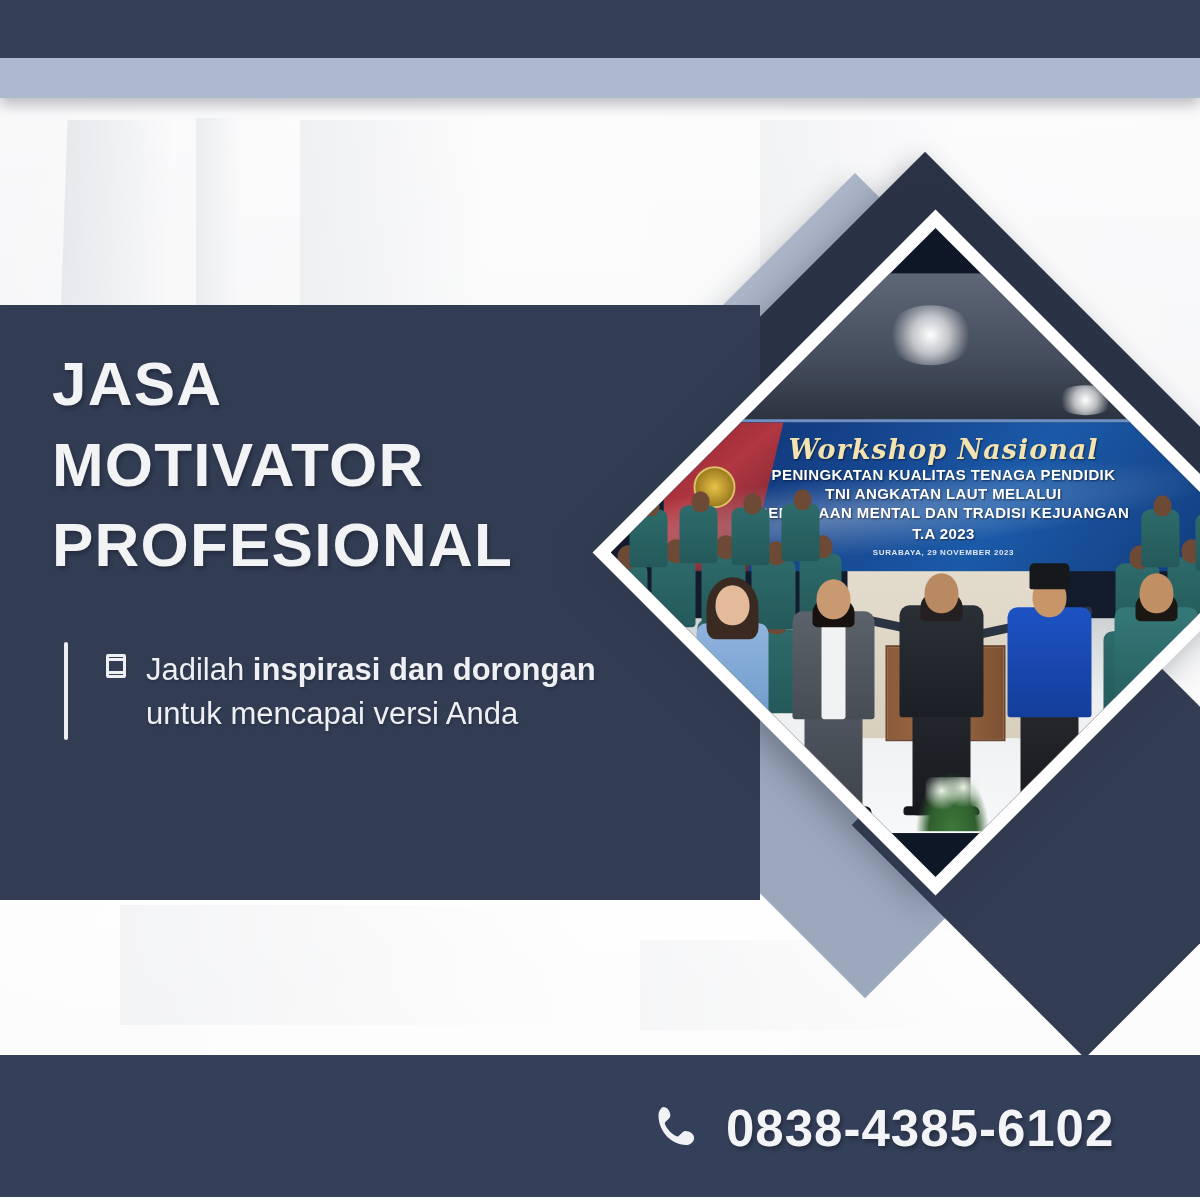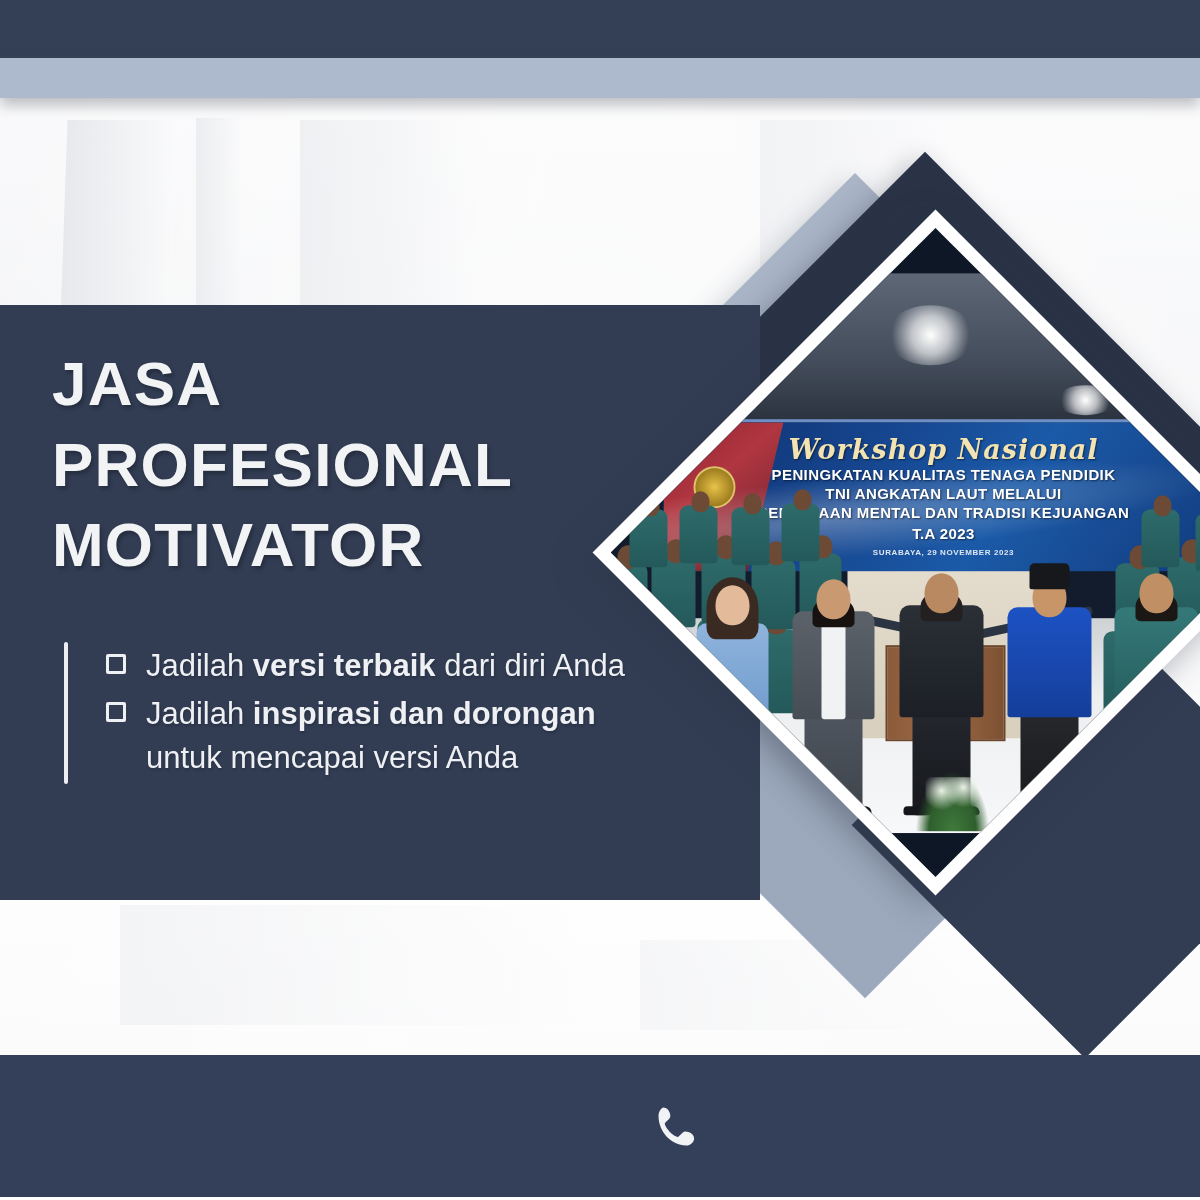--- a/index.html
+++ b/index.html
@@ -355,30 +355,29 @@
 
   <div class="deco deco-gray2"></div>
   <div class="deco deco-navy2"></div>
   <div class="deco deco-gray"></div>
   <div class="deco deco-navy"></div>
 
   <div class="navy-panel"></div>
 
   <div class="headline">
     <div>JASA</div>
+    <div>MOTIVATOR</div>
     <div>PROFESIONAL</div>
-    <div>MOTIVATOR</div>
   </div>
 
   <div class="bullet-wrap">
     <div class="bullet-rule"></div>
     <div class="bullets">
       <div class="bullet">
         <span class="mark"></span>
-        <span><span>Jadilah </span><b>versi terbaik</b><span> dari diri Anda</span></span>
       </div>
       <div class="bullet">
         <span class="mark"></span>
         <span><span>Jadilah </span><b>inspirasi dan dorongan</b><span> untuk mencapai versi Anda</span></span>
       </div>
     </div>
   </div>
 
   <div class="photo-card">
     <div class="photo-inner">
@@ -514,17 +513,18 @@
 
   <div class="footer">
 
 
     <div class="f-phone">
       <span class="phone-icon">
         <svg viewBox="0 0 52 52" width="52" height="52" aria-hidden="true">
           <path d="M13.5 5.5c3.1 0 5.2 2.4 6.3 5.6 1 3 .6 4.6-1 6.1l-3.2 3c-.9.9-1 1.6-.5 2.8 1.9 4.6 6.4 9.4 11.2 11.6 1.2.6 2 .4 2.9-.5l3.1-3.2c1.6-1.6 3.2-2 6.2-.9 3.2 1.2 5.6 3.3 5.6 6.4 0 3.5-3.3 7.1-8.1 7.1C21.4 43.5 8.5 30 8.5 13.8c0-4.9 3.6-8.3 5-8.3z" fill="#f0f2f5"></path>
         </svg>
       </span>
+      <span class="f-phone-text">0838-4385-6102</span>
     </div>
 
   </div>
 
 </div>
 
 </body></html>

